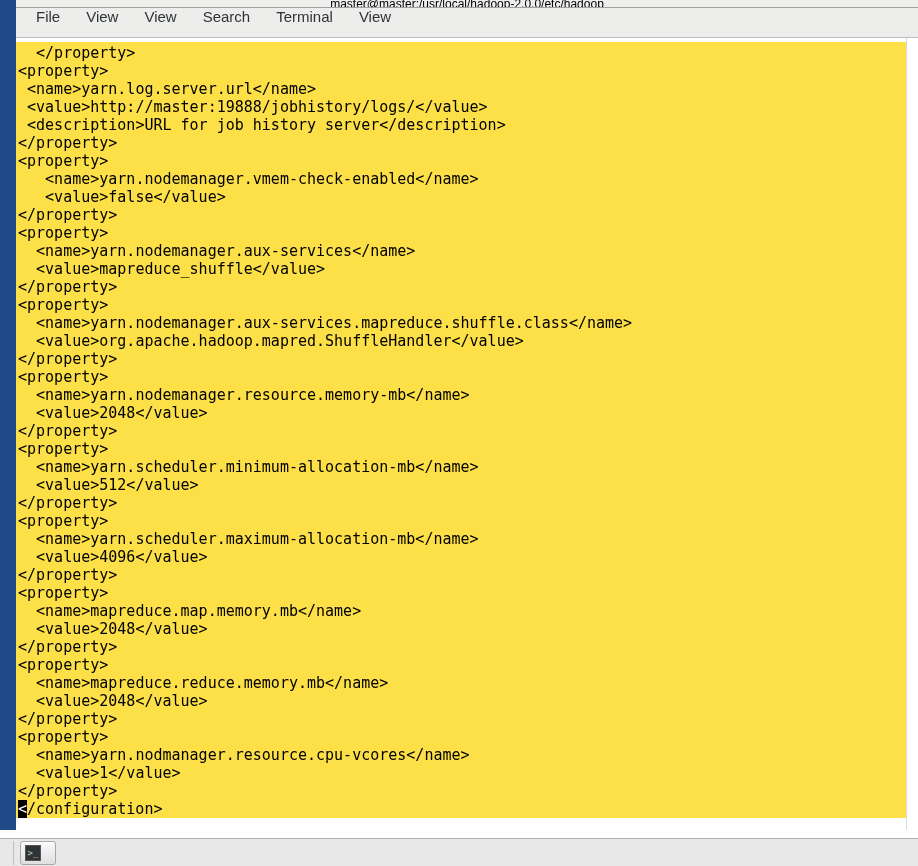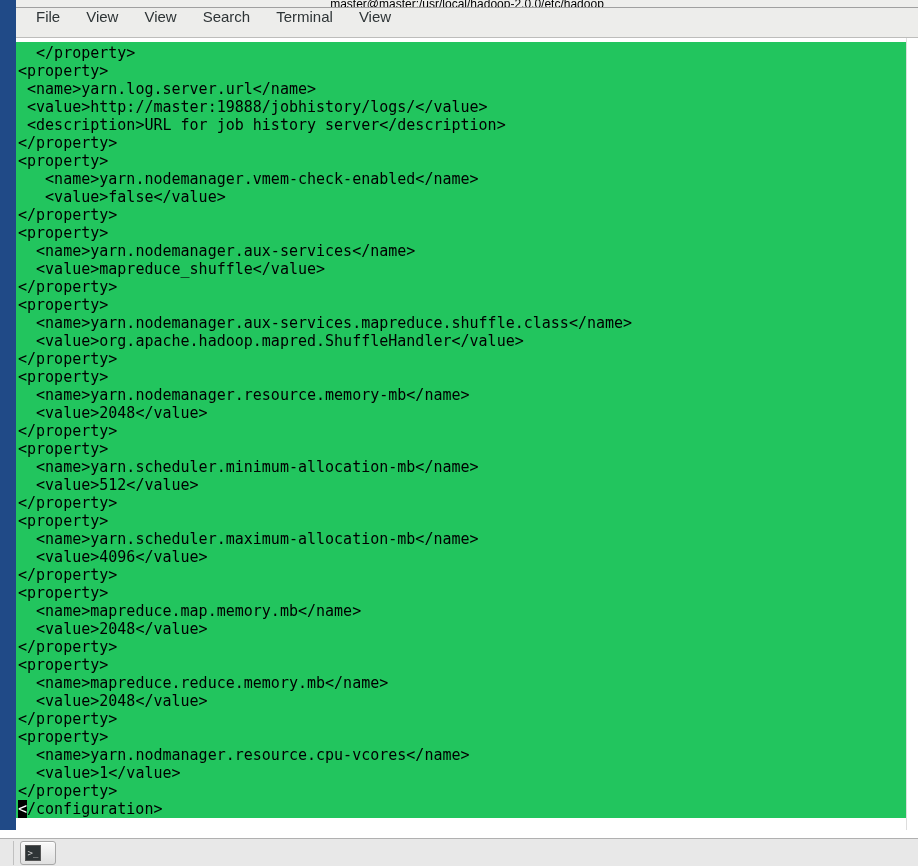--- a/index.html
+++ b/index.html
@@ -55,21 +55,21 @@
     bottom: 36px;
     background: #204a87;
   }
   pre.content {
     margin: 0;
     padding: 2px 0 0 2px;
     font-family: "DejaVu Sans Mono","Liberation Mono",monospace;
     font-size: 15px;
     line-height: 18px;
     color: #000;
-    background: #22c55e;
+    background: #fde047;
     white-space: pre;
   }
   .cursor {
     display: inline-block;
     width: 9px;
     background: #000;
     color: #fff;
   }
   .right-scroll {
     position: absolute;

